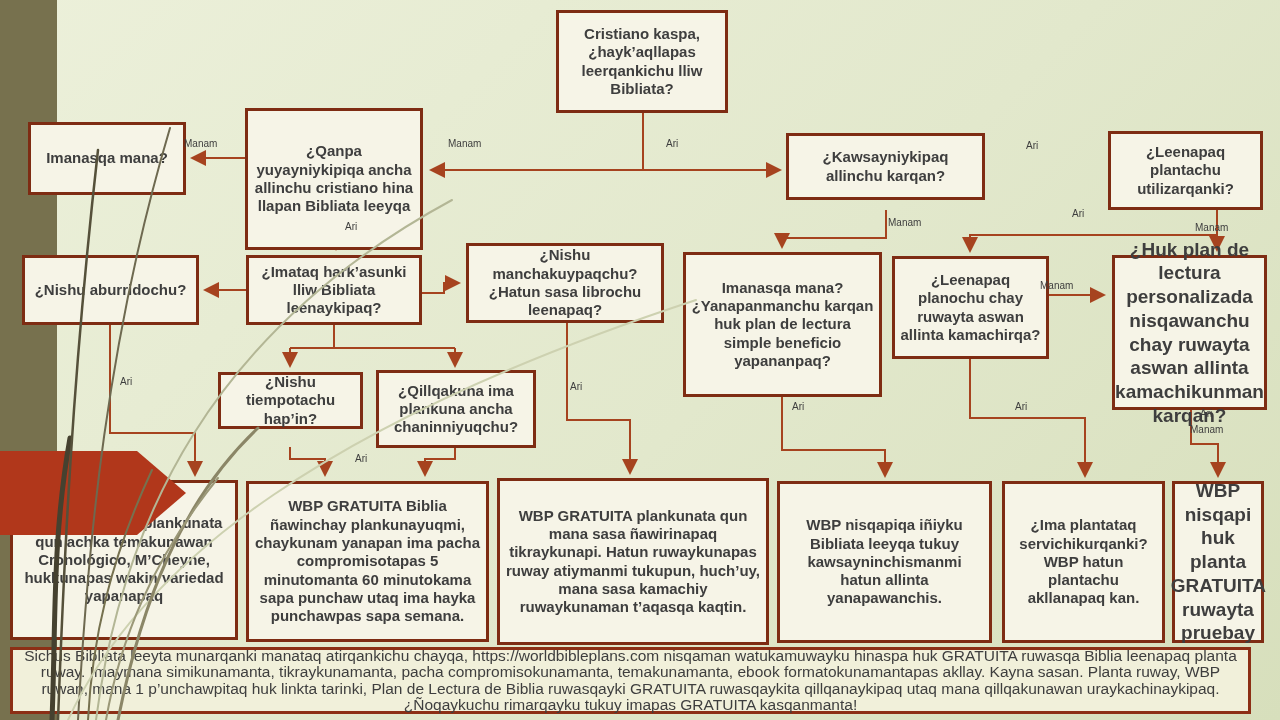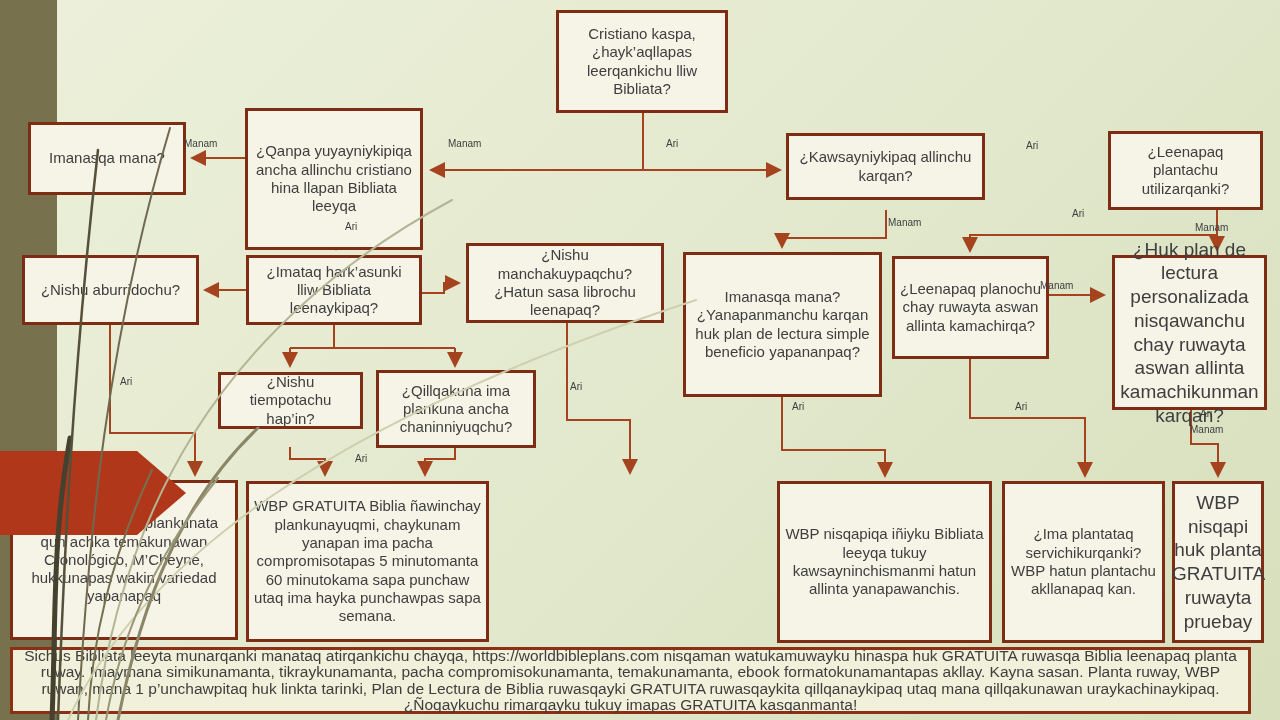--- a/index.html
+++ b/index.html
@@ -18,20 +18,21 @@
   .node{
     position:absolute;
     box-sizing:border-box;
     background:#f6f4e7;
     border:3px solid #7e2c13;
     display:flex;align-items:center;justify-content:center;
     text-align:center;
     font-size:15px;line-height:1.22;
     padding:3px 5px;
     color:#3e3e3e;
+    font-weight:bold;
   }
   .node.small{font-size:19px;line-height:1.25;}
   .edge-label{
     position:absolute;
     font-size:10px;color:#3e3e3e;white-space:nowrap;
   }
   svg.layer{position:absolute;left:0;top:0;pointer-events:none;}
   .chevron{position:absolute;left:0;top:0;pointer-events:none;}
   .banner{
     position:absolute;left:10px;top:647px;width:1241px;height:67px;
@@ -90,20 +91,21 @@
   <div class="node" style="left:22px;top:255px;width:177px;height:70px">¿Nishu aburridochu?</div>
   <div class="node" style="left:246px;top:255px;width:176px;height:70px">¿Imataq hark’asunki lliw Bibliata leenaykipaq?</div>
   <div class="node" style="left:466px;top:243px;width:198px;height:80px">¿Nishu manchakuypaqchu? ¿Hatun sasa librochu leenapaq?</div>
   <div class="node" style="left:683px;top:252px;width:199px;height:145px">Imanasqa mana? ¿Yanapanmanchu karqan huk plan de lectura simple beneficio yapananpaq?</div>
   <div class="node" style="left:892px;top:256px;width:157px;height:103px">¿Leenapaq planochu chay ruwayta aswan allinta kamachirqa?</div>
   <div class="node small" style="left:1112px;top:255px;width:155px;height:155px">¿Huk plan de lectura personalizada nisqawanchu chay ruwayta aswan allinta kamachikunman karqan?</div>
   <div class="node" style="left:218px;top:372px;width:145px;height:57px">¿Nishu tiempotachu hap’in?</div>
   <div class="node" style="left:376px;top:370px;width:160px;height:78px">¿Qillqakuna ima plankuna ancha chaninniyuqchu?</div>
   <div class="node" style="left:10px;top:480px;width:228px;height:160px">WBP GRATUITA plankunata qun achka temakunawan Cronológico, M’Cheyne, hukkunapas wakin variedad yapanapaq</div>
   <div class="node" style="left:246px;top:481px;width:243px;height:161px">WBP GRATUITA Biblia ñawinchay plankunayuqmi, chaykunam yanapan ima pacha compromisotapas 5 minutomanta 60 minutokama sapa punchaw utaq ima hayka punchawpas sapa semana.</div>
+  <div class="node" style="left:497px;top:478px;width:272px;height:167px">WBP GRATUITA plankunata qun mana sasa ñawirinapaq tikraykunapi. Hatun ruwaykunapas ruway atiymanmi tukupun, huch’uy, mana sasa kamachiy ruwaykunaman t’aqasqa kaqtin.</div>
   <div class="node" style="left:777px;top:481px;width:215px;height:162px">WBP nisqapiqa iñiyku Bibliata leeyqa tukuy kawsayninchismanmi hatun allinta yanapawanchis.</div>
   <div class="node" style="left:1002px;top:481px;width:163px;height:162px">¿Ima plantataq servichikurqanki? WBP hatun plantachu akllanapaq kan.</div>
   <div class="node small" style="left:1172px;top:481px;width:92px;height:162px">WBP nisqapi huk planta GRATUITA ruwayta pruebay</div>
 
   <div class="edge-label" style="left:448px;top:138px">Manam</div>
   <div class="edge-label" style="left:666px;top:138px">Ari</div>
   <div class="edge-label" style="left:184px;top:138px">Manam</div>
   <div class="edge-label" style="left:345px;top:221px">Ari</div>
   <div class="edge-label" style="left:1026px;top:140px">Ari</div>
   <div class="edge-label" style="left:888px;top:217px">Manam</div>

